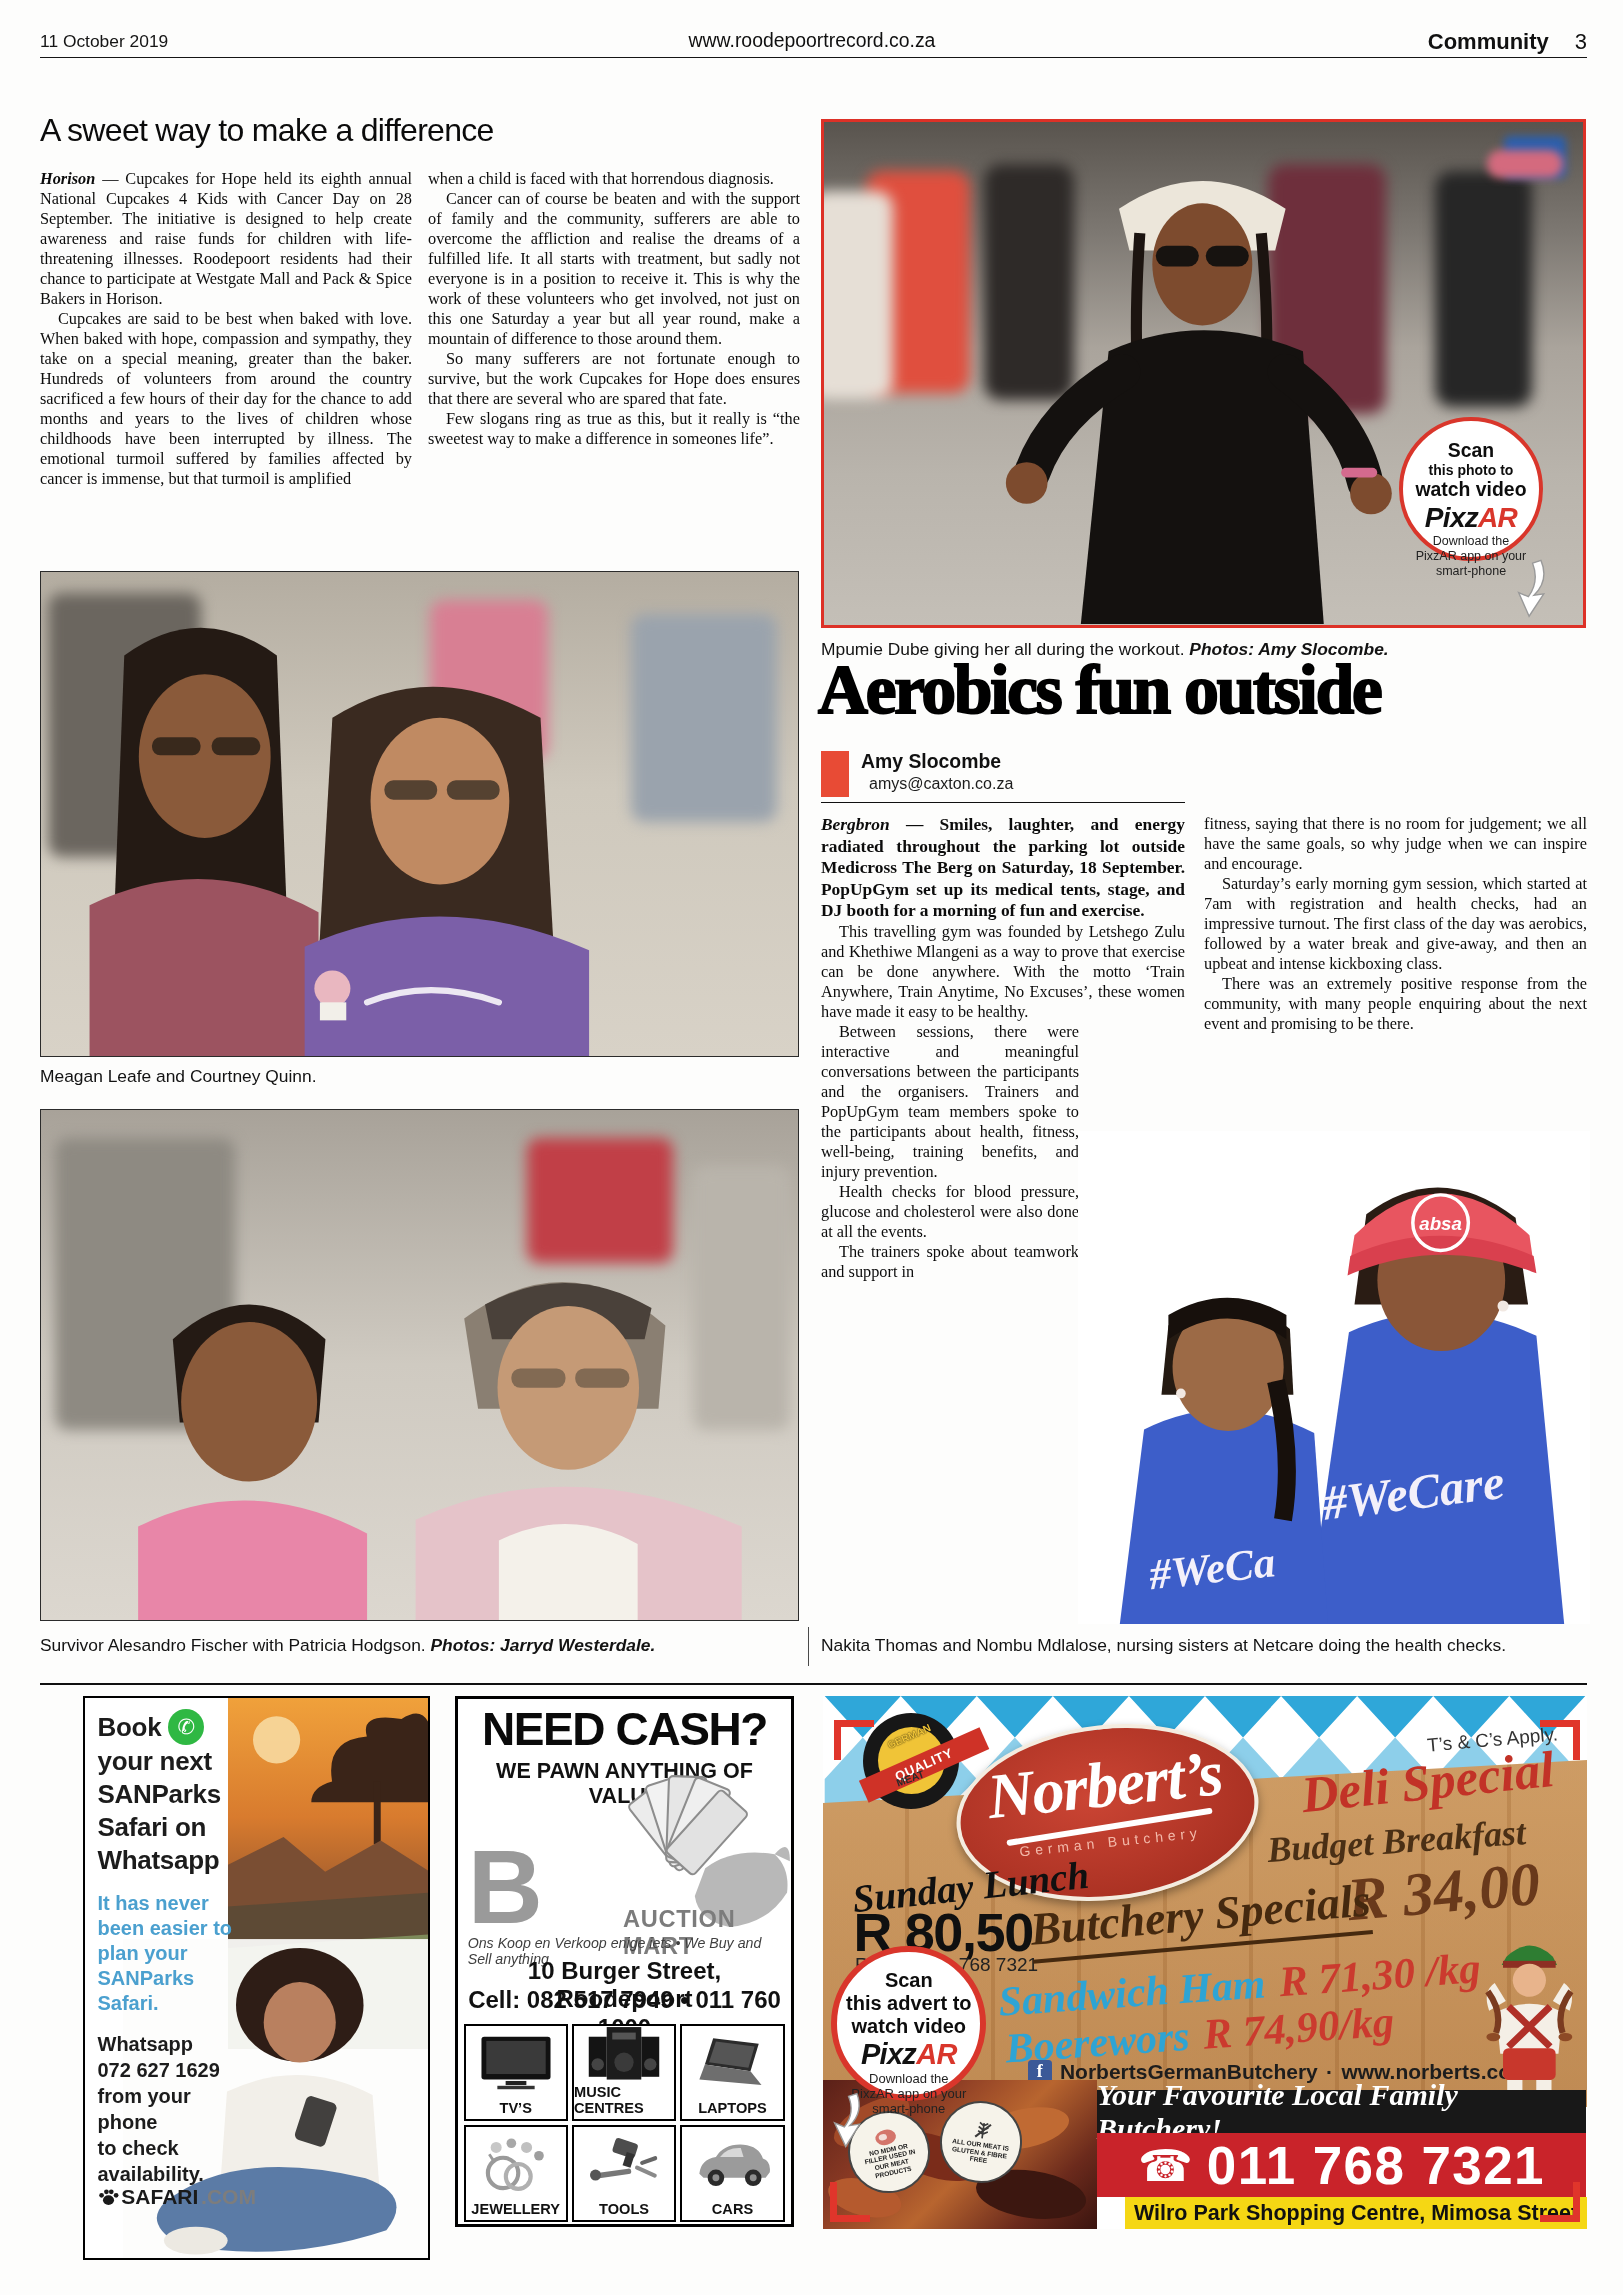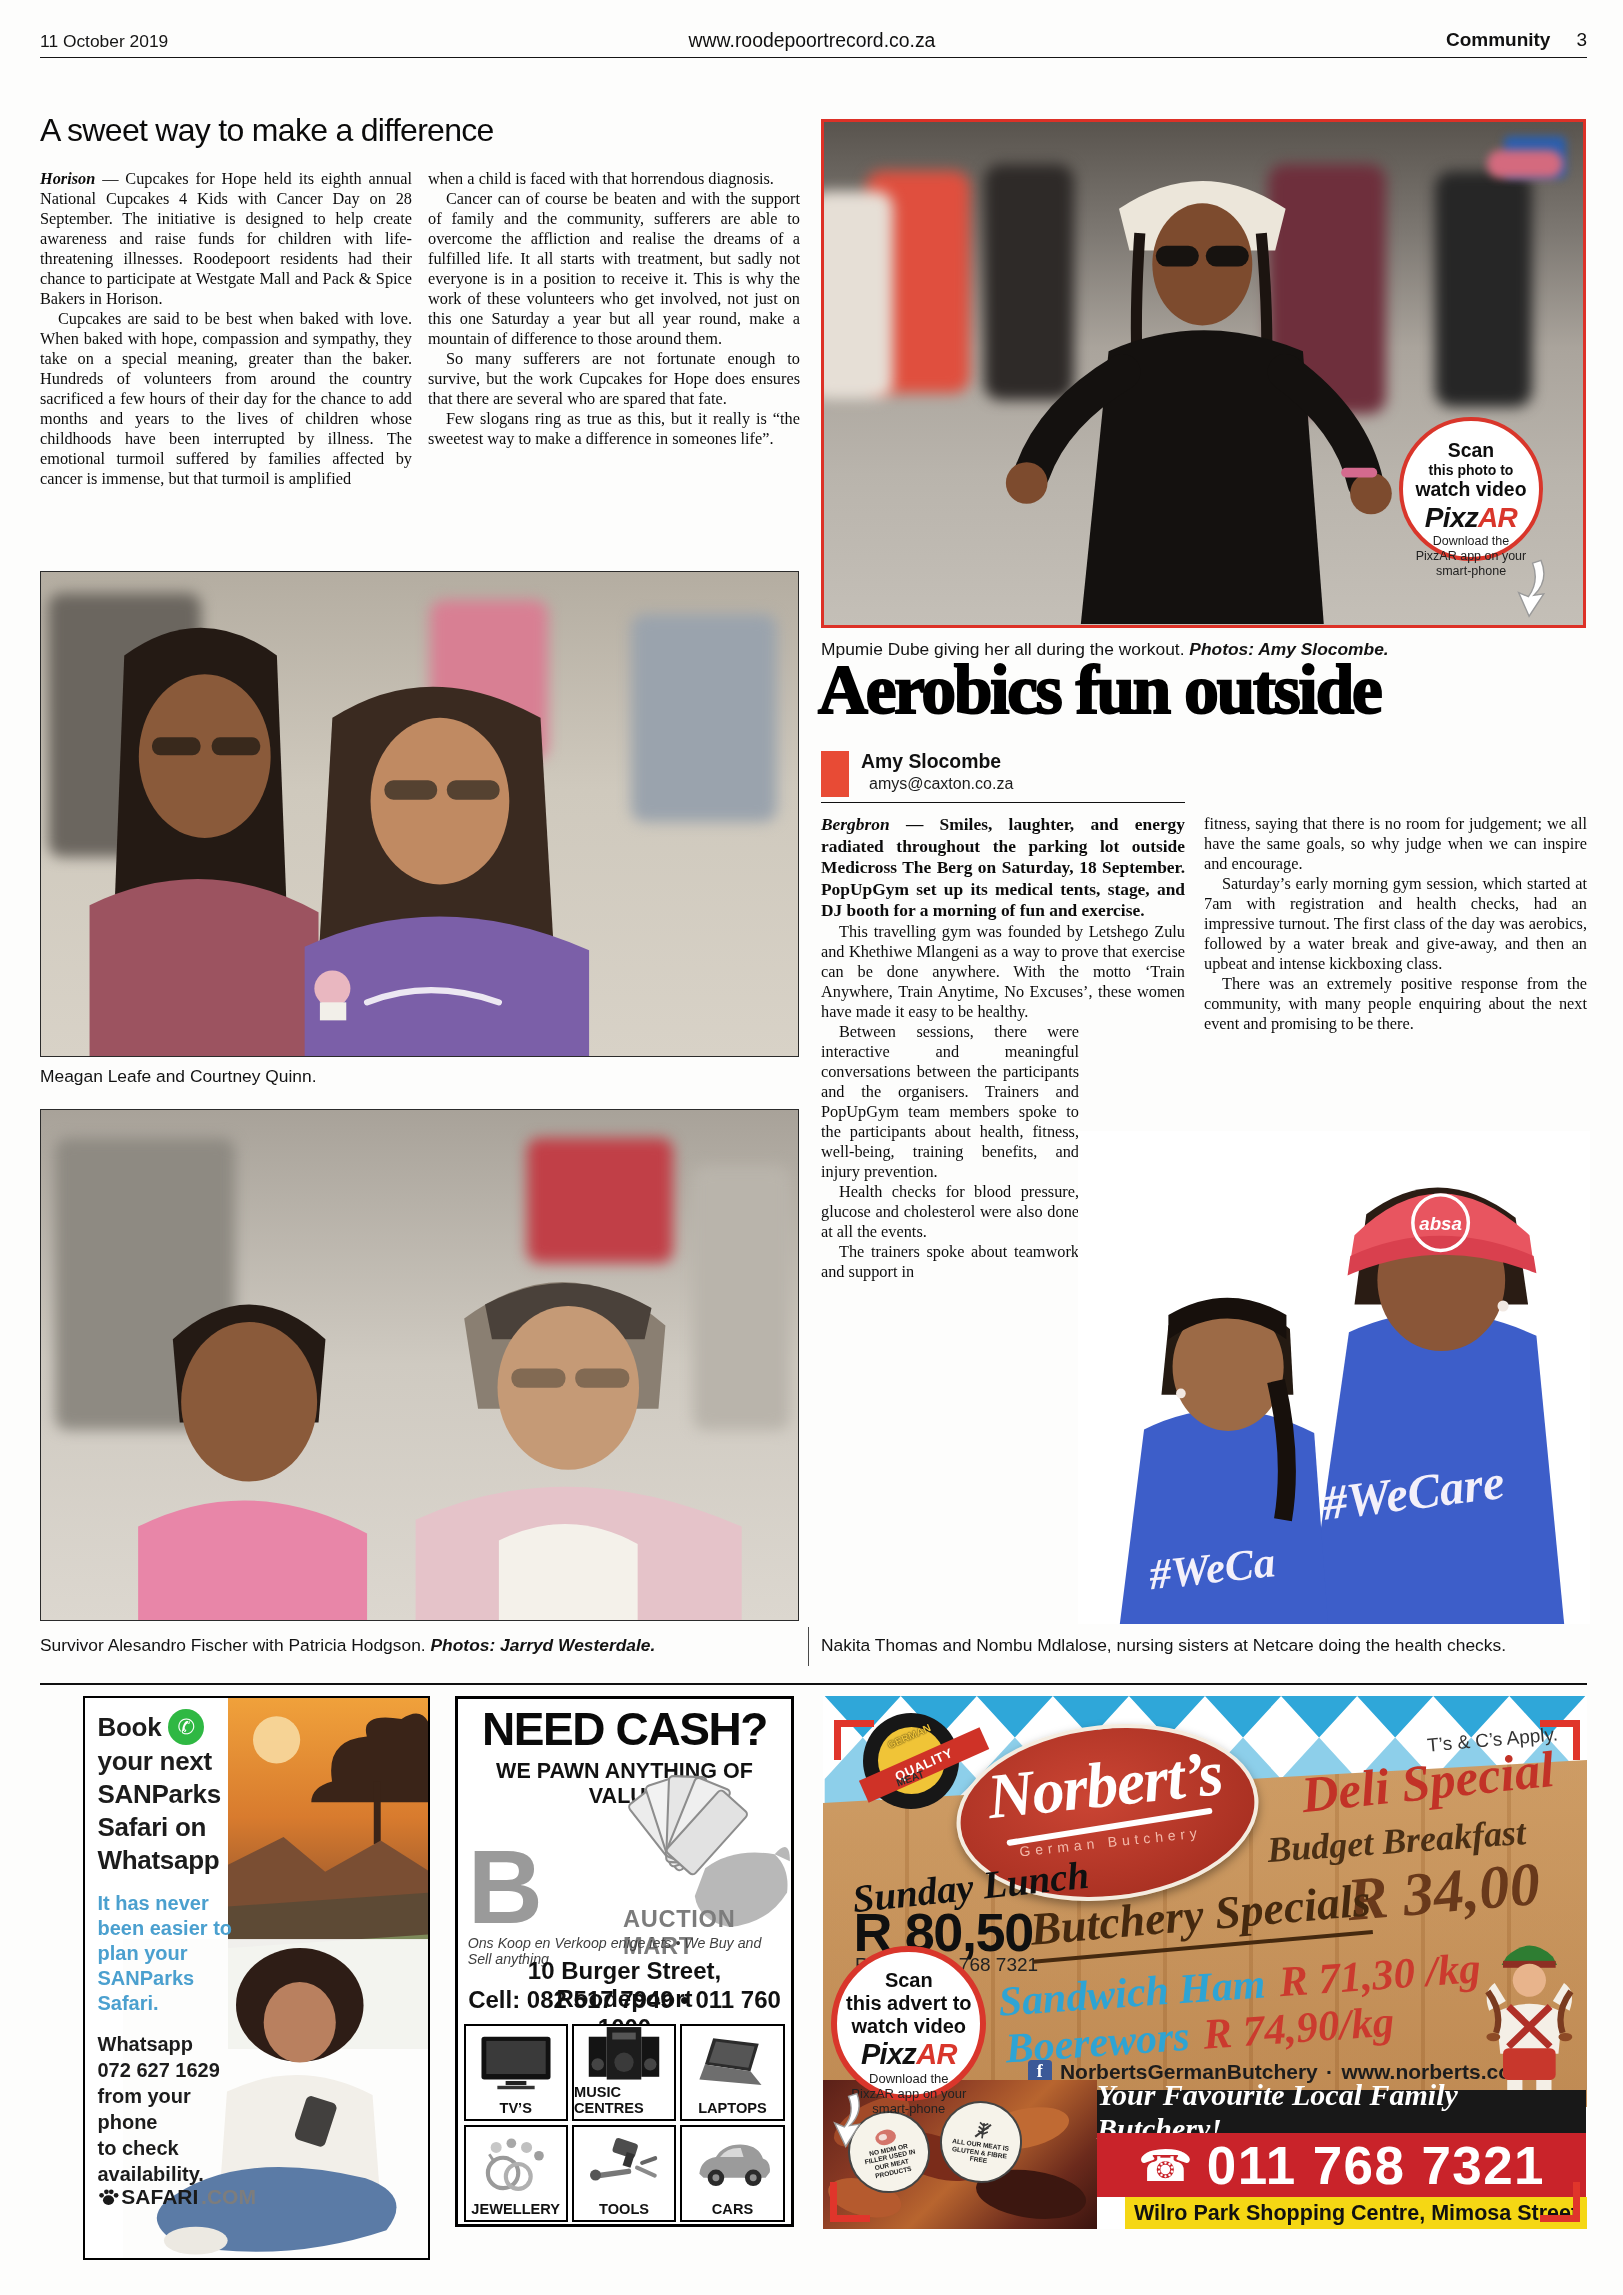--- a/index.html
+++ b/index.html
@@ -2,21 +2,21 @@
 <html style="font-size:11px"><head>
 <meta charset="utf-8">
 <style>
   html,body{margin:0;padding:0;}
   body{width:1624px;height:2295px;background:#fdfdfc;position:relative;
        font-family:"Liberation Sans",sans-serif;color:#111;overflow:hidden;}
   .abs{position:absolute;}
   
   .hdr-date{left:40px;top:30.5px;font-size:17.4px;color:#151515;}
   .hdr-url{left:0;right:0;top:29px;text-align:center;font-size:19.4px;color:#101010;}
-  .hdr-right{right:37px;top:29px;font-size:19px;}
+  .hdr-right{right:37px;top:29px;font-size:22px;}
   .hdr-sec{font-weight:bold;}
   .hdr-num{margin-left:26px;}
   .hdr-rule{left:40px;right:37px;top:57px;height:1.4px;background:#151515;}
   
   .a1-headline{left:40px;top:112px;font-size:32px;letter-spacing:-0.7px;color:#0b0b0b;}
   .a1-col{top:169px;width:372px;font-family:"Liberation Serif",serif;font-size:16.3px;
           line-height:20px;text-align:justify;color:#0c0c0c;}
   .a1-col p{margin:0;}
   .ind{text-indent:18px;}
   .dateline{font-weight:bold;font-style:italic;}

